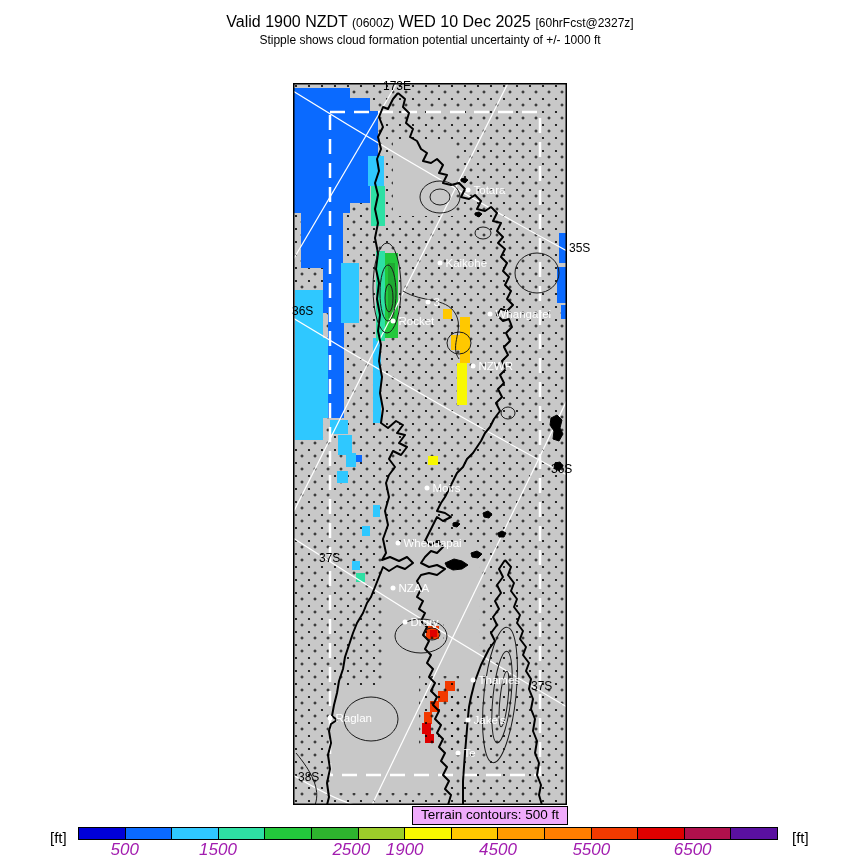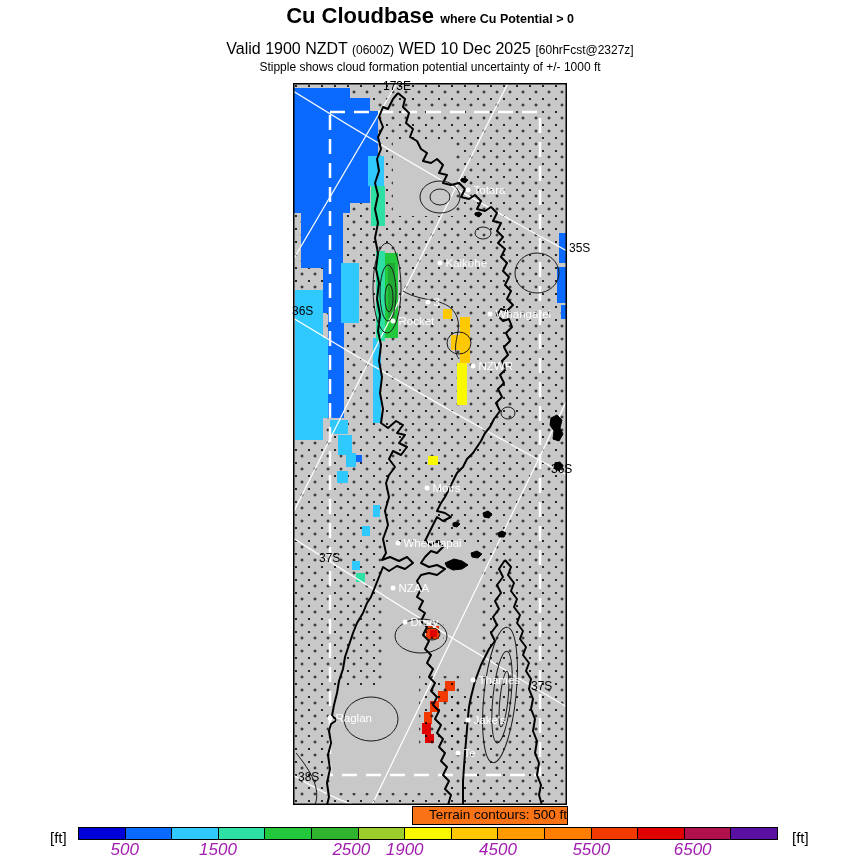--- a/index.html
+++ b/index.html
@@ -15,41 +15,40 @@
   .t2 .sm{font-size:12px;}
   .t3{font-size:12px;line-height:14px;margin-top:1px;}
 
   
   #mapsvg{position:absolute;left:293px;top:83px;width:274px;height:722px;overflow:visible;}
   .glabel{font:12px "Liberation Sans",sans-serif;fill:#000;}
   .slabel{font:11.5px "Liberation Sans",sans-serif;fill:#fff;}
 
   
   #terrain-note{position:absolute;left:412px;top:806px;width:156px;height:19px;
-     background:#f97316;border:1.5px solid #000;box-sizing:border-box;
-     font-size:13.5px;line-height:16px;text-align:right;color:#000;}
+     background:#f0abfc;border:1.5px solid #000;box-sizing:border-box;
+     font-size:13.5px;line-height:16px;text-align:center;color:#000;}
 
   
   #cbar{position:absolute;left:78px;top:827px;width:700px;height:13px;display:flex;
         border:1px solid #000;box-sizing:border-box;}
   .cseg{flex:1;border-right:1px solid #000;}
   .cseg:last-child{border-right:none;}
   .ctick{position:absolute;top:840px;transform:translateX(-50%);
          font-size:17px;color:#a21caf;white-space:nowrap;font-style:italic;}
   .cunit{position:absolute;top:829px;font-size:15px;font-weight:normal;color:#000;}
   #cunit-left{left:50px;}
   #cunit-right{left:792px;}
 </style>
 </head>
 <body>
 
 <div id="page">
 
   <div id="header">
-    <div class="t1"><span>Cu Cloudbase</span>&nbsp;<span class="t1s">where Cu Potential &gt; 0</span></div>
     <div class="t2"><span>Valid 1900 NZDT</span> <span class="sm">(0600Z)</span> <span>WED 10 Dec 2025</span> <span class="sm">[60hrFcst@2327z]</span></div>
     <div class="t3">Stipple shows cloud formation potential uncertainty of +/- 1000 ft</div>
   </div>
 
   <svg id="mapsvg" viewBox="0 0 274 722">
     <defs>
       <pattern id="stip" width="13" height="13" patternUnits="userSpaceOnUse">
         <circle cx="3" cy="3" r="1.1" fill="#000"></circle>
         <path d="M9 7.5v3M7.5 9h3" stroke="#000" stroke-width="0.9"></path>
       </pattern>

